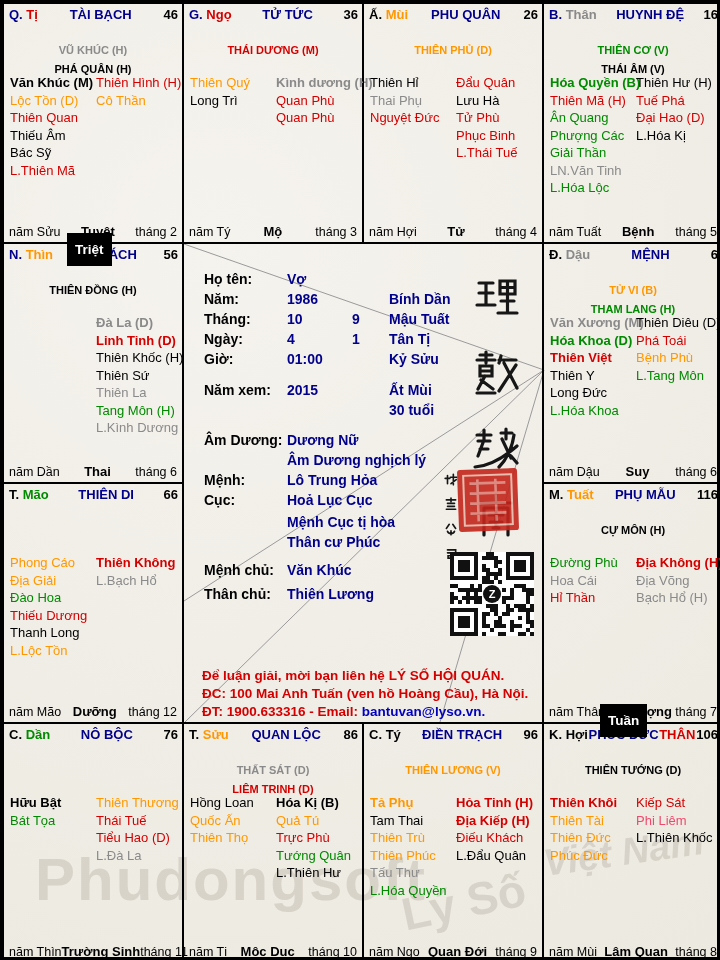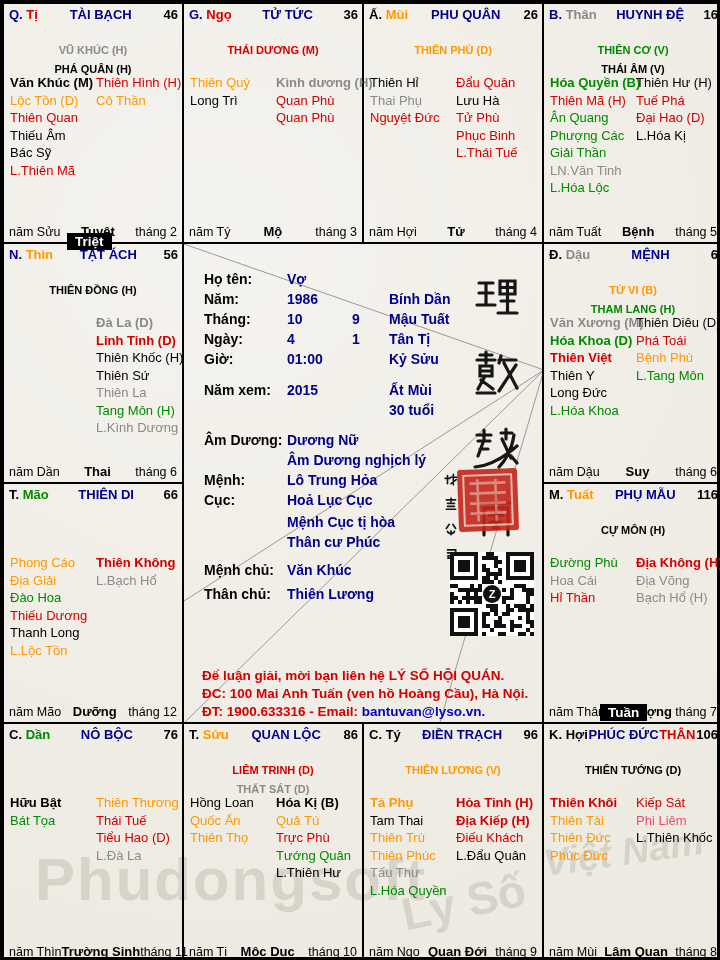--- a/index.html
+++ b/index.html
@@ -18,21 +18,21 @@
   .palace-extra{color:#d40000;margin-right:1px}
   .cell-number{color:#000}
   .main-stars{position:absolute;top:37px;left:0;right:0;text-align:center;font-size:11px;font-weight:bold;
               line-height:19px;white-space:nowrap}
   .col-left{position:absolute;top:70px;left:6px;font-size:13px;line-height:17.5px;white-space:nowrap}
   .col-right{position:absolute;top:70px;left:92px;font-size:13px;line-height:17.5px;white-space:nowrap}
   .cell-footer{position:absolute;bottom:3px;left:5px;right:5px;display:flex;justify-content:space-between;
                align-items:baseline;font-size:12.5px;white-space:nowrap}
   .stage{font-weight:bold;font-size:13px}
   .badge{position:absolute;background:#000;color:#fff;font-weight:bold;font-size:13.5px;
-         padding:1px 8px;z-index:6;white-space:nowrap}
+         padding:9px 8px;z-index:6;white-space:nowrap}
   .ct{position:absolute;font-size:14px;font-weight:bold;white-space:nowrap;z-index:3}
   .lab{color:#000}
   .val{color:#00008b}
   .contact{position:absolute;left:18px;font-size:13.5px;font-weight:bold;color:#d40000;white-space:nowrap;z-index:3}
   .contact .email{color:#0000c0}
   .calli{position:absolute;z-index:3}
   #qr{position:absolute;z-index:4;background:#fff}
 </style>
 </head>
 <body>
@@ -503,22 +503,22 @@
         <span>tháng 11</span>
       </div>
     </div>
     <div class="cell" style="left: 180px; top: 720px;">
       <div class="cell-header">
         <span class="stem-branch"><span style="color: rgb(0, 0, 0);">T. </span><span style="color: rgb(255, 152, 0);">Sửu</span></span>
         <span class="palace-name">QUAN LỘC</span>
         <span class="cell-number">86</span>
       </div>
       <div class="main-stars">
+        <div style="color: rgb(138, 138, 138);">THẤT SÁT (D)</div>
         <div style="color: rgb(212, 0, 0);">LIÊM TRINH (D)</div>
-        <div style="color: rgb(138, 138, 138);">THẤT SÁT (D)</div>
       </div>
       <div class="col-left">
         <div style="color: rgb(0, 0, 0);">Hồng Loan</div>
         <div style="color: rgb(255, 152, 0);">Quốc Ấn</div>
         <div style="color: rgb(255, 152, 0);">Thiên Thọ</div>
       </div>
       <div class="col-right">
         <div style="color: rgb(0, 0, 0); font-weight: bold;">Hóa Kị (B)</div>
         <div style="color: rgb(255, 152, 0);">Quả Tú</div>
         <div style="color: rgb(212, 0, 0);">Trực Phù</div>

